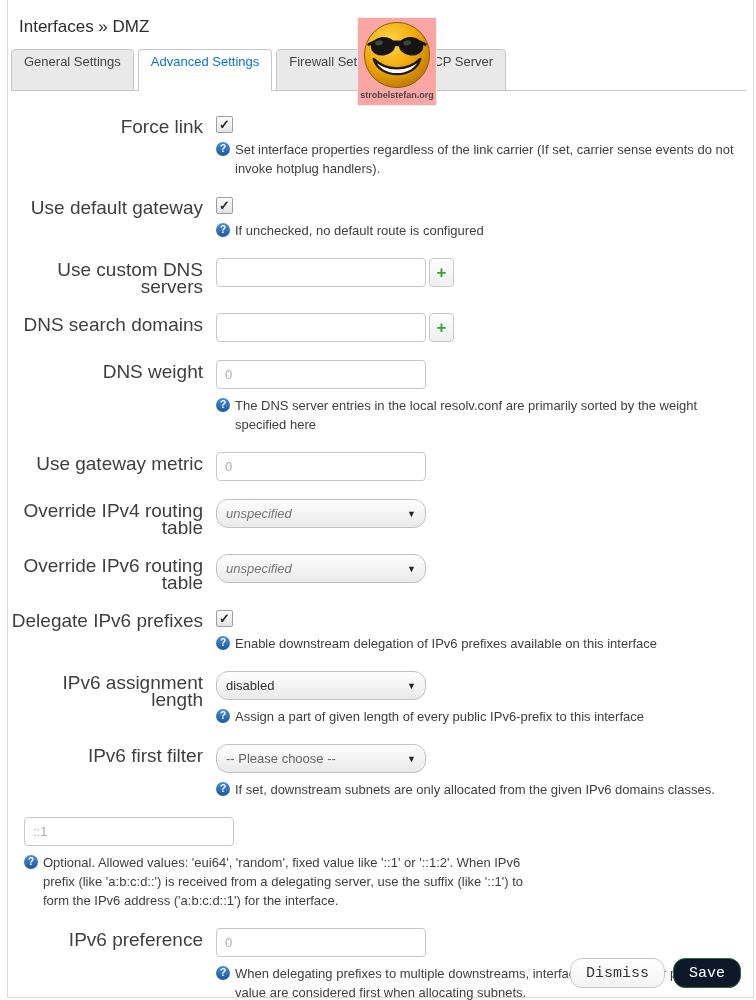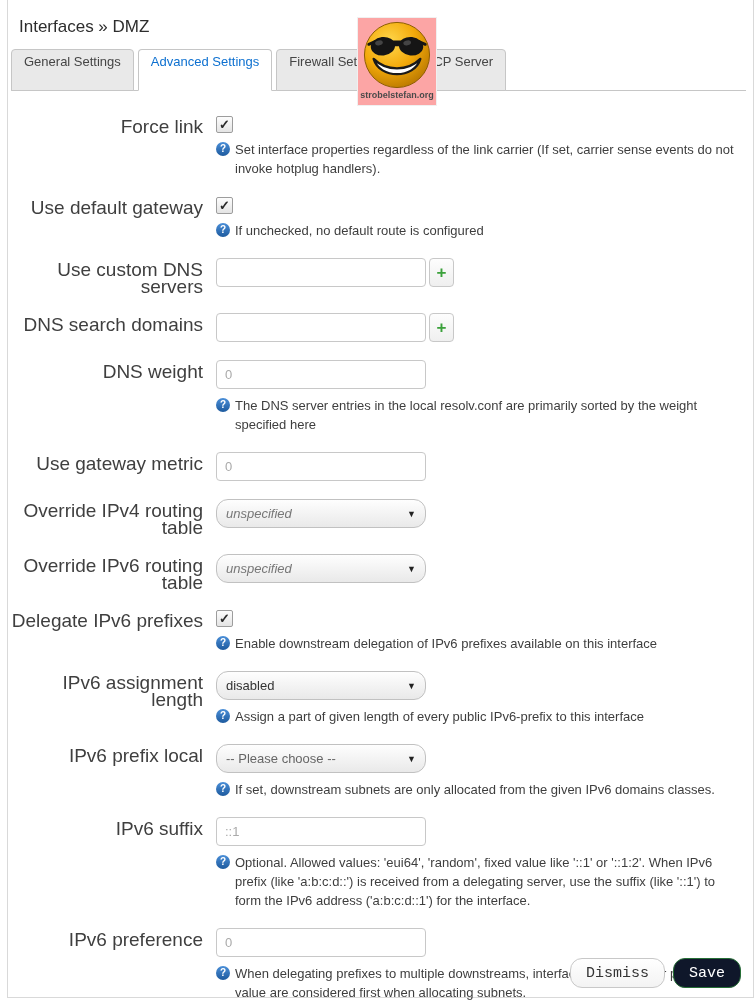--- a/index.html
+++ b/index.html
@@ -177,34 +177,33 @@
               <span class="sel-text">disabled</span>
               <span class="caret">▼</span>
             </div>
             <div class="desc">
               <span class="help-icon">?</span>
               <span class="desc-text">Assign a part of given length of every public IPv6-prefix to this interface</span>
             </div>
           </div>
         </div>
         <div class="row">
-          <div class="lbl">IPv6 prefix local</div>
+          <div class="lbl">IPv6 first filter</div>
           <div class="ctl">
             <div class="sel ph">
               <span class="sel-text">-- Please choose --</span>
               <span class="caret">▼</span>
             </div>
             <div class="desc">
               <span class="help-icon">?</span>
               <span class="desc-text">If set, downstream subnets are only allocated from the given IPv6 domains classes.</span>
             </div>
           </div>
         </div>
         <div class="row">
-          <div class="lbl">IPv6 suffix</div>
           <div class="ctl"><input class="txt" type="text" placeholder="::1" style=""><div class="desc">
               <span class="help-icon">?</span>
               <span class="desc-text">Optional. Allowed values: 'eui64', 'random', fixed value like '::1' or '::1:2'. When IPv6 prefix (like 'a:b:c:d::') is received from a delegating server, use the suffix (like '::1') to form the IPv6 address ('a:b:c:d::1') for the interface.</span>
             </div></div>
         </div>
         <div class="row">
           <div class="lbl">IPv6 preference</div>
           <div class="ctl"><input class="txt" type="text" placeholder="0" style=""><div class="desc">
               <span class="help-icon">?</span>
               <span class="desc-text">When delegating prefixes to multiple downstreams, interfaces with a higher preference value are considered first when allocating subnets.</span>

